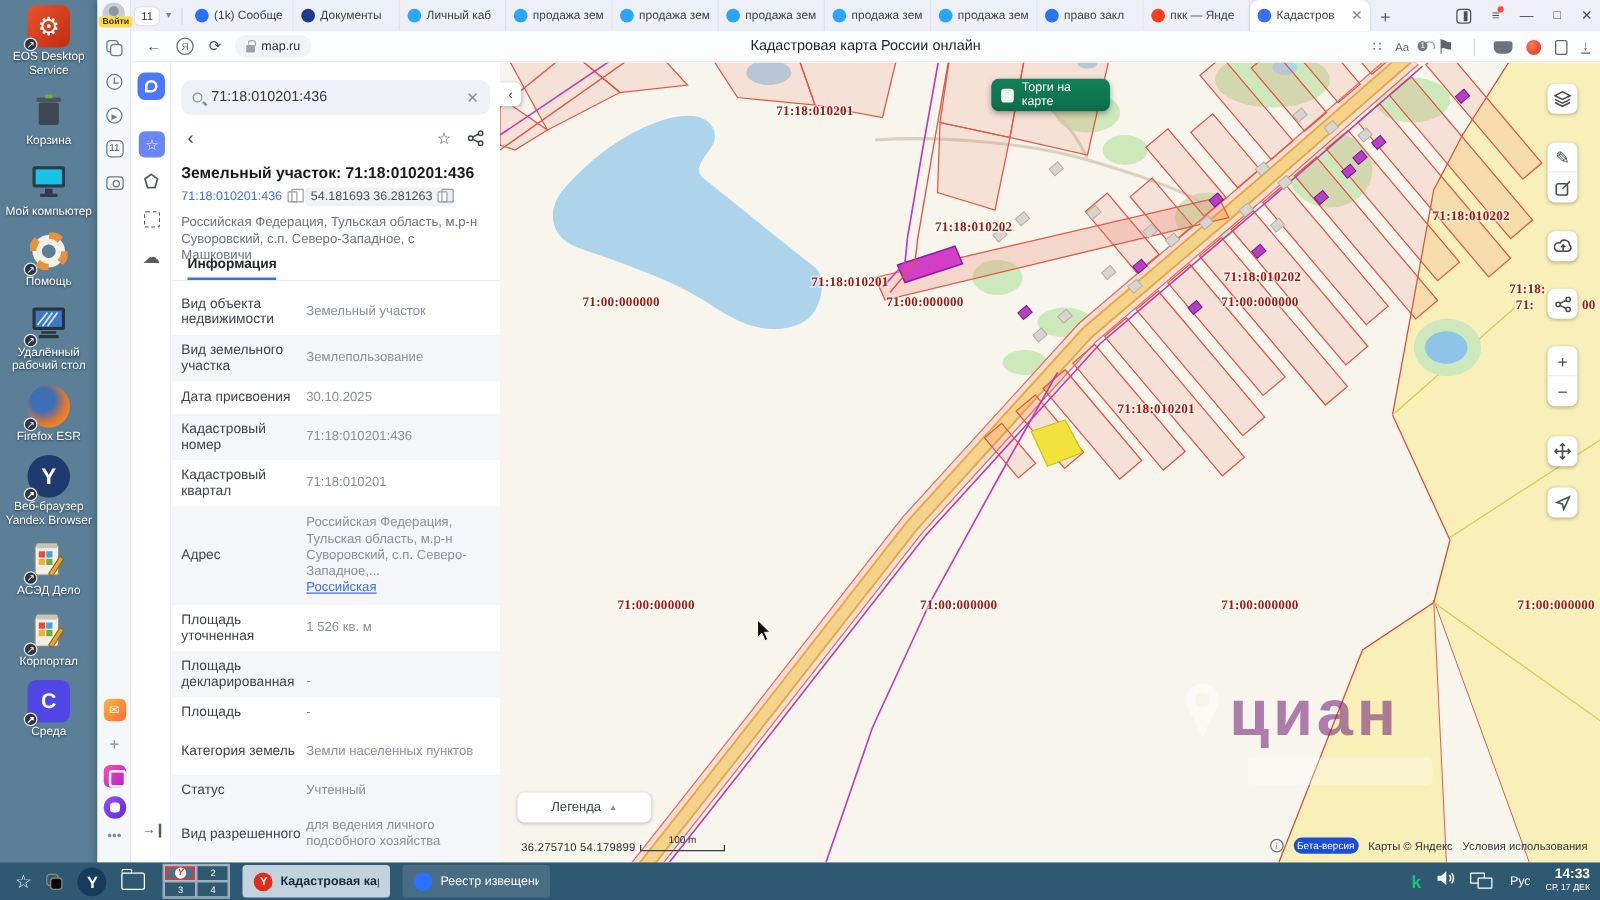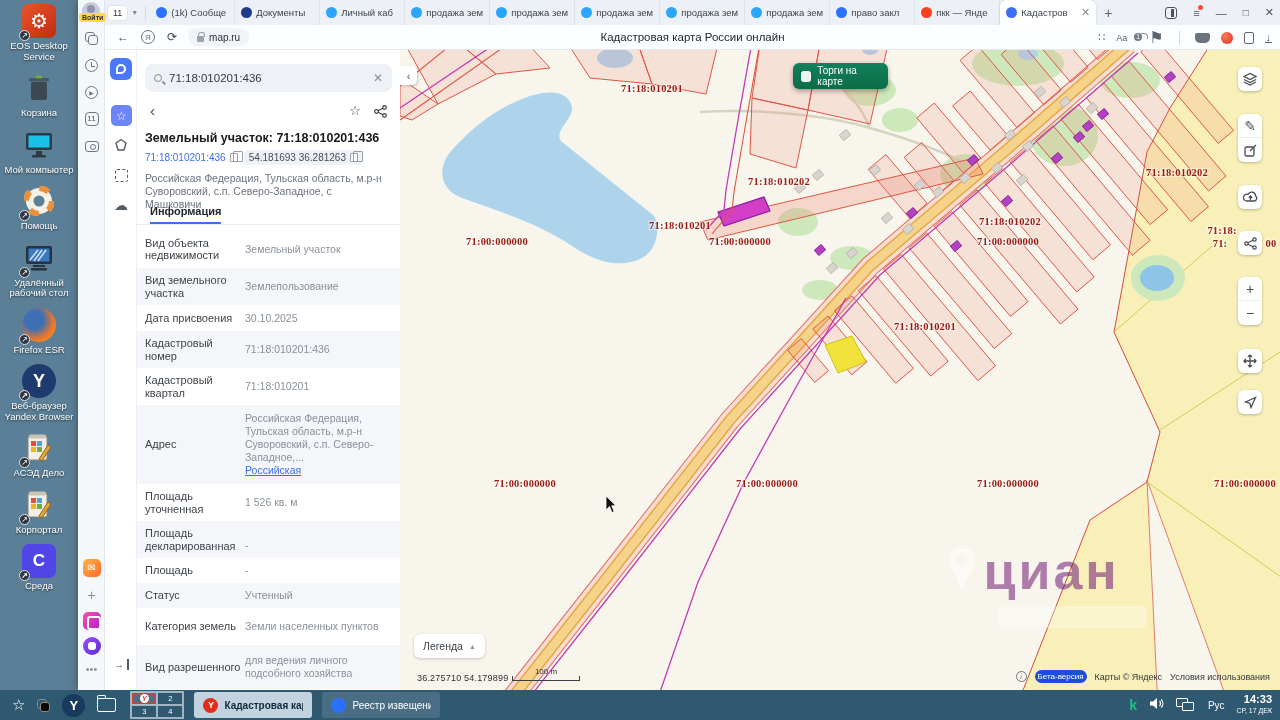--- a/index.html
+++ b/index.html
@@ -114,21 +114,21 @@
   .map svg.base{position:absolute;left:0;top:0}
   .qlbl{font-family:"Liberation Serif",serif;font-weight:bold;font-size:10.5px;fill:#9b1a10;stroke:#fff;stroke-width:2.6px;stroke-opacity:.45;paint-order:stroke;letter-spacing:.2px}
   .parcel{fill:rgba(235,125,104,.16)}
   .torgi{position:absolute;left:393px;top:13px;width:95px;height:26px;background:linear-gradient(180deg,#12815a,#0c6b48);border-radius:6px;box-shadow:0 2px 5px rgba(0,0,0,.35);display:flex;align-items:center;gap:6px;padding:0 8px;color:#fff;font-size:10px}
   .torgi .cb{width:11px;height:11px;border:1.5px solid #fff;border-radius:2.5px;background:rgba(255,255,255,.92)}
   .mapbtn{position:absolute;left:838px;width:24px;height:24px;background:#fff;border-radius:6px;box-shadow:0 1px 3px rgba(0,0,0,.25);display:flex;align-items:center;justify-content:center;color:#474d55;font-size:13px}
   .mapgrp{position:absolute;left:838px;width:24px;background:#fff;border-radius:6px;box-shadow:0 1px 3px rgba(0,0,0,.25);display:flex;flex-direction:column}
   .mapgrp>div{height:24px;display:flex;align-items:center;justify-content:center;color:#474d55;font-size:14px}
   .mapgrp>div:first-child{border-bottom:1px solid #eceff2}
   .mcollapse{position:absolute;left:0;top:16px;width:17px;height:19px;background:#fff;border-radius:0 5px 5px 0;box-shadow:1px 1px 3px rgba(0,0,0,.2);display:flex;align-items:center;justify-content:center;color:#555;font-size:11px}
-  .legend{position:absolute;left:14px;top:584px;height:24px;background:#fff;border-radius:6px;box-shadow:0 1px 3px rgba(0,0,0,.2);display:flex;align-items:center;padding:0 9px;gap:6px;font-size:10.5px;color:#3c424a}
+  .legend{position:absolute;left:14px;top:584px;height:24px;background:#fff;border-radius:6px;box-shadow:0 1px 3px rgba(0,0,0,.2);display:flex;align-items:center;padding:0 27px;gap:6px;font-size:10.5px;color:#3c424a}
   .legend .ch{font-size:7px;color:#8a919b}
   .mcoords{position:absolute;left:17px;top:623px;font-size:9px;color:#2c3036;letter-spacing:.2px}
   .scalebar{position:absolute;left:112px;top:617px;width:68px;text-align:center}
   .scalebar .txt{font-size:8px;color:#2c3036}
   .scalebar .bar{height:5px;border-left:1.3px solid #3a3f45;border-right:1.3px solid #3a3f45;border-bottom:1.3px solid #3a3f45}
   .attr{position:absolute;right:10px;top:620px;display:flex;align-items:center;gap:8px}
   .infoc{width:11px;height:11px;border:1.2px solid #6e757e;border-radius:50%;color:#6e757e;font-size:7.5px;display:flex;align-items:center;justify-content:center;font-family:"Liberation Serif",serif;font-style:italic}
   .beta{background:#1d4ed8;color:#fff;font-size:8px;border-radius:7px;padding:2px 3px}
   .attxt{font-size:9px;color:#33373d}
   .wm{position:absolute;left:545px;top:495px;opacity:.55;color:#701a75;pointer-events:none}
@@ -467,27 +467,27 @@
               <div class="ival">1 526 кв. м</div>
             </div>
             <div class="irow alt" style="min-height: 37px; align-items: flex-end;">
               <div class="ilbl">Площадь декларированная</div>
               <div class="ival">-</div>
             </div>
             <div class="irow" style="min-height: 25px;">
               <div class="ilbl">Площадь</div>
               <div class="ival">-</div>
             </div>
+            <div class="irow" style="min-height: 37px;">
+              <div class="ilbl">Категория земель</div>
+              <div class="ival">Земли населенных пунктов</div>
+            </div>
             <div class="irow alt" style="min-height: 25px;">
               <div class="ilbl">Статус</div>
               <div class="ival">Учтенный</div>
-            </div>
-            <div class="irow" style="min-height: 37px;">
-              <div class="ilbl">Категория земель</div>
-              <div class="ival">Земли населенных пунктов</div>
             </div>
             <div class="irow alt" style="min-height: 44px;">
               <div class="ilbl">Вид разрешенного</div>
               <div class="ival">для ведения личного подсобного хозяйства</div>
             </div>
           </div>
       </div>
 
       <div class="map">
         <svg class="base" width="880" height="640" viewBox="0 0 880 640">

